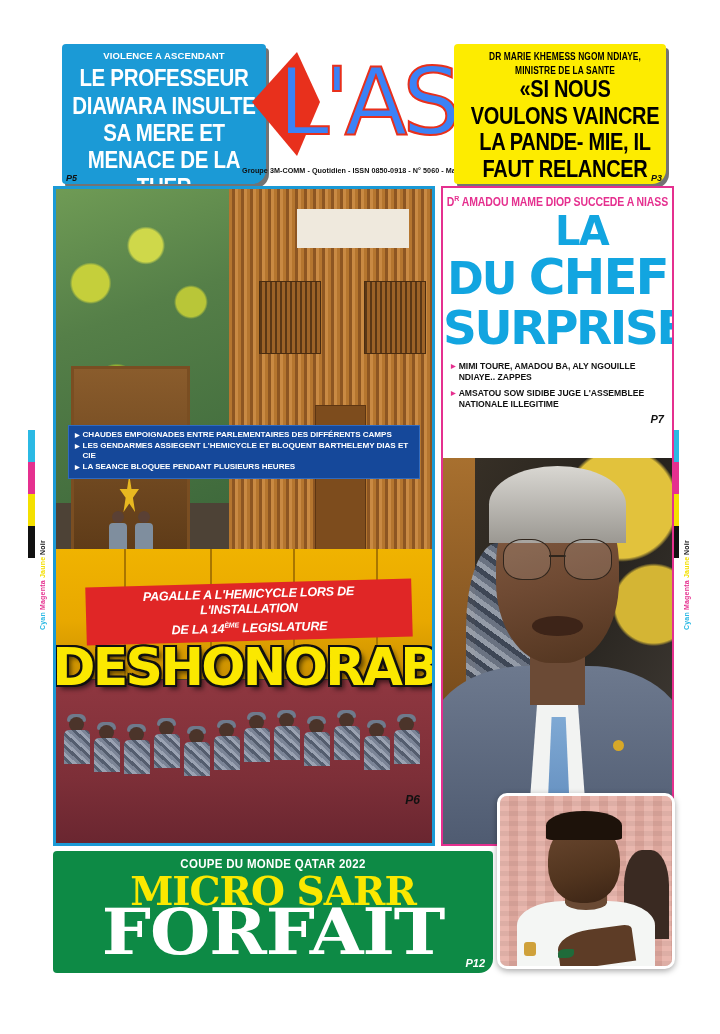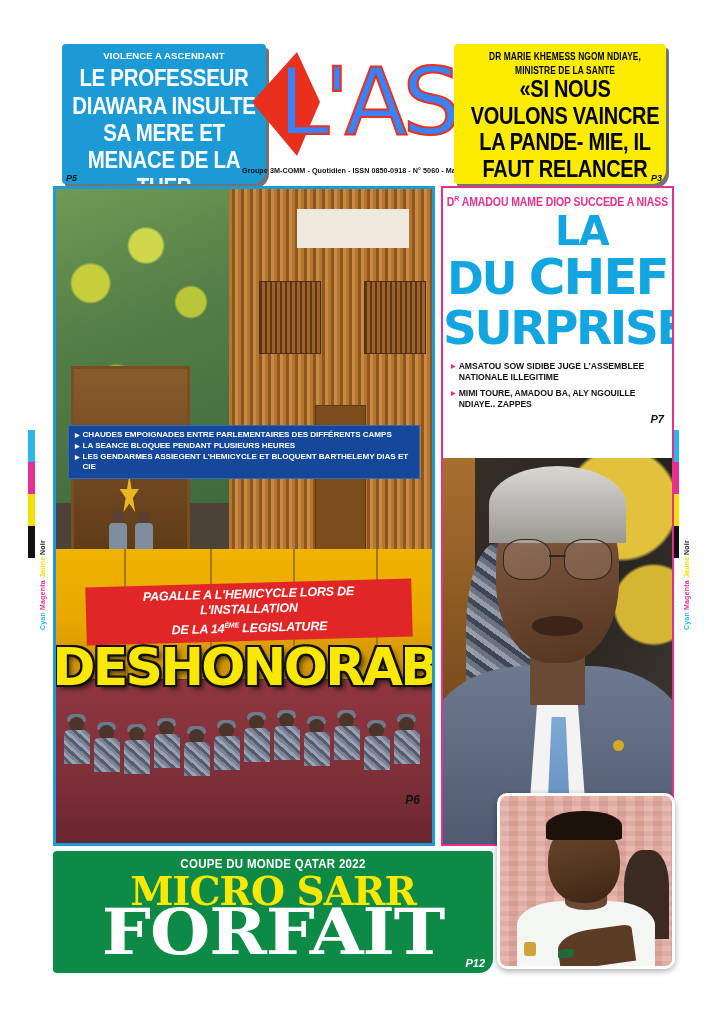--- a/index.html
+++ b/index.html
@@ -729,25 +729,25 @@
       </div>
     </div>
 
     <div class="photo-bullets">
       <div class="b-item">
           <span class="b-marker"></span>
           <span>CHAUDES EMPOIGNADES ENTRE PARLEMENTAIRES DES DIFFÉRENTS CAMPS</span>
         </div>
       <div class="b-item">
           <span class="b-marker"></span>
-          <span>LA SEANCE BLOQUEE PENDANT PLUSIEURS HEURES</span>
+          <span>LES GENDARMES ASSIEGENT L'HEMICYCLE ET BLOQUENT BARTHELEMY DIAS ET CIE</span>
         </div>
       <div class="b-item">
           <span class="b-marker"></span>
-          <span>LES GENDARMES ASSIEGENT L'HEMICYCLE ET BLOQUENT BARTHELEMY DIAS ET CIE</span>
+          <span>LA SEANCE BLOQUEE PENDANT PLUSIEURS HEURES</span>
         </div>
     </div>
 
     <div class="red-banner">
       <span>PAGALLE A L'HEMICYCLE LORS DE L'INSTALLATION</span><br>
       <span>DE LA 14</span><sup>ÈME</sup><span> LEGISLATURE</span>
     </div>
 
     <div class="mega mega-1">DESHONORABLES</div>
     <div class="mega-pnum">P6</div>
@@ -756,25 +756,25 @@
   <div class="right-col">
     <div class="rc-kicker"><span>D</span><sup>R</sup><span> AMADOU MAME DIOP SUCCEDE A NIASS</span></div>
 
     <div class="rc-head rc-h1">LA</div>
     <div class="rc-head rc-h3"><span>DU </span><span class="big">CHEF</span></div>
     <div class="rc-head rc-h2">SURPRISE</div>
 
     <div class="rc-bullets">
       <div class="b-item">
           <span class="b-marker"></span>
-          <span>AMSATOU SOW SIDIBE JUGE L'ASSEMBLEE NATIONALE ILLEGITIME</span>
+          <span>MIMI TOURE, AMADOU BA, ALY NGOUILLE NDIAYE.. ZAPPES</span>
         </div>
       <div class="b-item">
           <span class="b-marker"></span>
-          <span>MIMI TOURE, AMADOU BA, ALY NGOUILLE NDIAYE.. ZAPPES</span>
+          <span>AMSATOU SOW SIDIBE JUGE L'ASSEMBLEE NATIONALE ILLEGITIME</span>
         </div>
     </div>
     <div class="rc-pnum">P7</div>
 
     <div class="portrait">
       <div class="bg"></div>
       <div class="woodpost"></div>
       <div class="camo"></div>
       <div class="suit"></div>
       <div class="shirt"></div>

